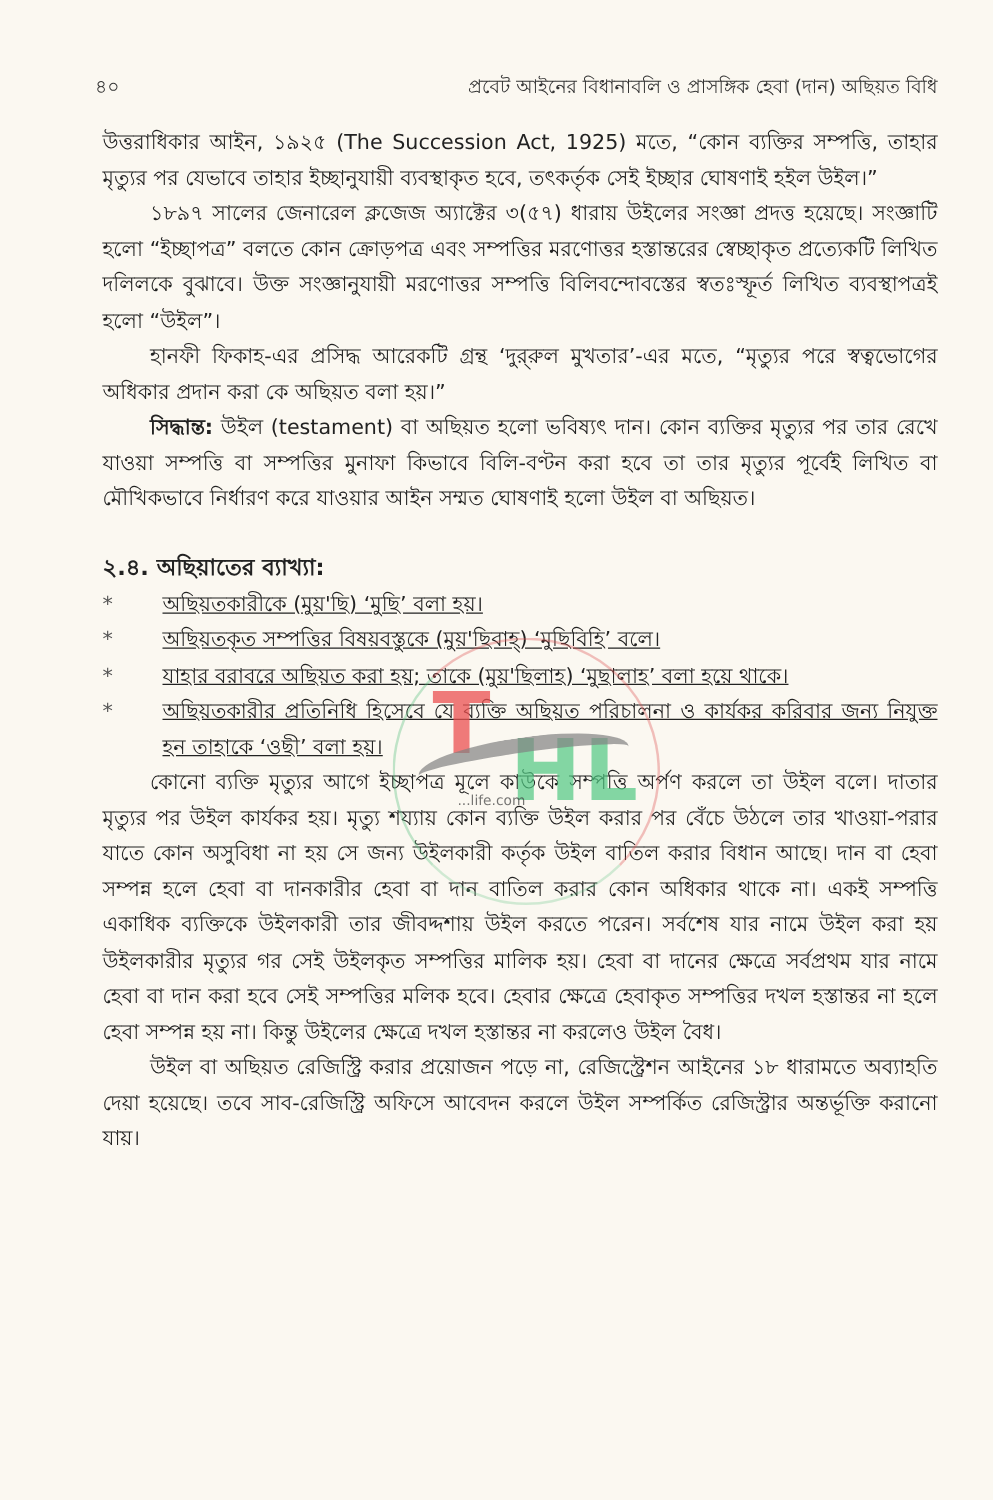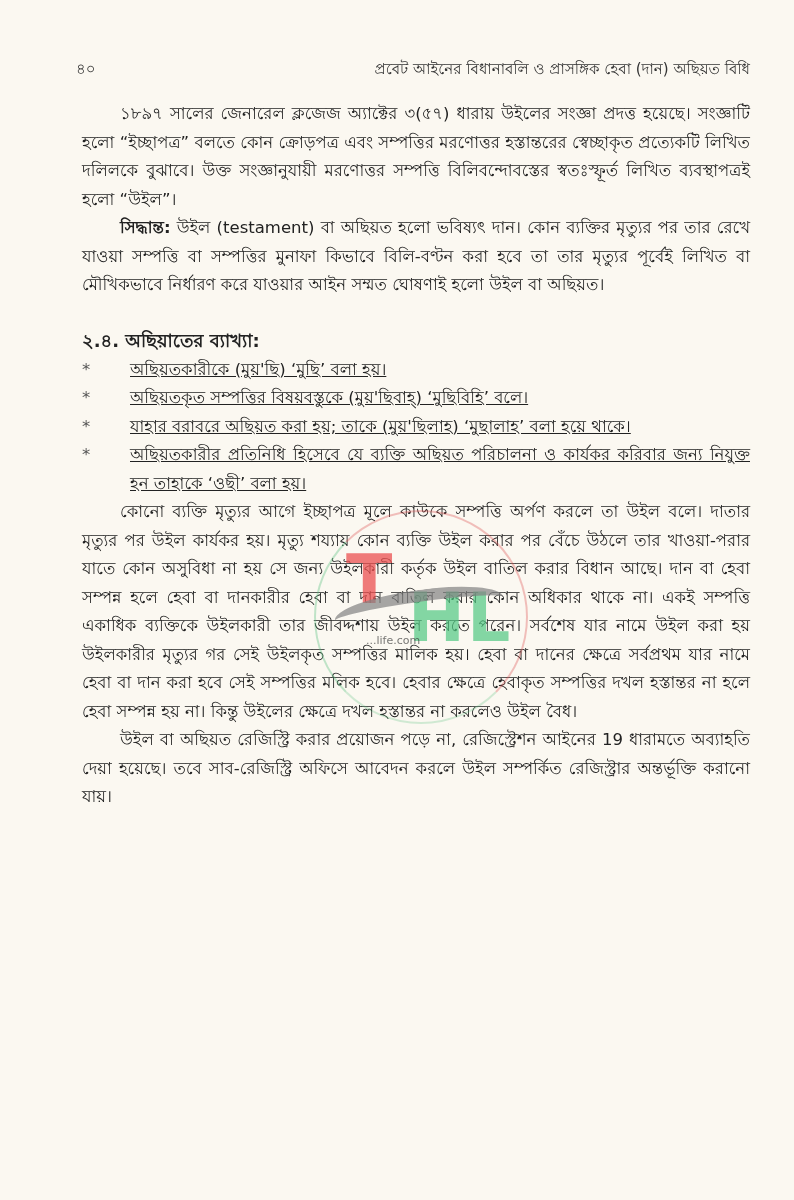--- a/index.html
+++ b/index.html
@@ -57,21 +57,23 @@
 <body>
 
 <div class="page">
 
   <div class="header">
     <span>৪০</span>
     <span>প্রবেট আইনের বিধানাবলি ও প্রাসঙ্গিক হেবা (দান) অছিয়ত বিধি</span>
   </div>
 
   <div class="content">
+    <p class="para">উত্তরাধিকার আইন, ১৯২৫ (The Succession Act, 1925) মতে, “কোন ব্যক্তির সম্পত্তি, তাহার মৃত্যুর পর যেভাবে তাহার ইচ্ছানুযায়ী ব্যবস্থাকৃত হবে, তৎকর্তৃক সেই ইচ্ছার ঘোষণাই হইল উইল।”</p>
     <p class="para indent">১৮৯৭ সালের জেনারেল ক্লজেজ অ্যাক্টের ৩(৫৭) ধারায় উইলের সংজ্ঞা প্রদত্ত হয়েছে। সংজ্ঞাটি হলো “ইচ্ছাপত্র” বলতে কোন ক্রোড়পত্র এবং সম্পত্তির মরণোত্তর হস্তান্তরের স্বেচ্ছাকৃত প্রত্যেকটি লিখিত দলিলকে বুঝাবে। উক্ত সংজ্ঞানুযায়ী মরণোত্তর সম্পত্তি বিলিবন্দোবস্তের স্বতঃস্ফূর্ত লিখিত ব্যবস্থাপত্রই হলো “উইল”।</p>
+    <p class="para indent">হানফী ফিকাহ-এর প্রসিদ্ধ আরেকটি গ্রন্থ ‘দুর্‌রুল মুখতার’-এর মতে, “মৃত্যুর পরে স্বত্বভোগের অধিকার প্রদান করা কে অছিয়ত বলা হয়।”</p>
     <p class="para indent"><span class="bold-lead">সিদ্ধান্ত:</span><span> উইল (testament) বা অছিয়ত হলো ভবিষ্যৎ দান। কোন ব্যক্তির মৃত্যুর পর তার রেখে যাওয়া সম্পত্তি বা সম্পত্তির মুনাফা কিভাবে বিলি-বণ্টন করা হবে তা তার মৃত্যুর পূর্বেই লিখিত বা মৌখিকভাবে নির্ধারণ করে যাওয়ার আইন সম্মত ঘোষণাই হলো উইল বা অছিয়ত।</span></p>
 
     <div class="gap"></div>
 
     <p class="heading">২.৪. অছিয়াতের ব্যাখ্যা:</p>
     <ul class="bullets">
       <li class="bullet">
         <span class="mark">*</span>
         <span class="txt">অছিয়তকারীকে (মুয়'ছি) ‘মুছি’ বলা হয়।</span>
       </li>
@@ -82,21 +84,21 @@
       <li class="bullet">
         <span class="mark">*</span>
         <span class="txt">যাহার বরাবরে অছিয়ত করা হয়; তাকে (মুয়'ছিলাহ) ‘মুছালাহ’ বলা হয়ে থাকে।</span>
       </li>
       <li class="bullet">
         <span class="mark">*</span>
         <span class="txt">অছিয়তকারীর প্রতিনিধি হিসেবে যে ব্যক্তি অছিয়ত পরিচালনা ও কার্যকর করিবার জন্য নিযুক্ত হন তাহাকে ‘ওছী’ বলা হয়।</span>
       </li>
     </ul>
     <p class="para indent">কোনো ব্যক্তি মৃত্যুর আগে ইচ্ছাপত্র মূলে কাউকে সম্পত্তি অর্পণ করলে তা উইল বলে। দাতার মৃত্যুর পর উইল কার্যকর হয়। মৃত্যু শয্যায় কোন ব্যক্তি উইল করার পর বেঁচে উঠলে তার খাওয়া-পরার যাতে কোন অসুবিধা না হয় সে জন্য উইলকারী কর্তৃক উইল বাতিল করার বিধান আছে। দান বা হেবা সম্পন্ন হলে হেবা বা দানকারীর হেবা বা দান বাতিল করার কোন অধিকার থাকে না। একই সম্পত্তি একাধিক ব্যক্তিকে উইলকারী তার জীবদ্দশায় উইল করতে পরেন। সর্বশেষ যার নামে উইল করা হয় উইলকারীর মৃত্যুর গর সেই উইলকৃত সম্পত্তির মালিক হয়। হেবা বা দানের ক্ষেত্রে সর্বপ্রথম যার নামে হেবা বা দান করা হবে সেই সম্পত্তির মলিক হবে। হেবার ক্ষেত্রে হেবাকৃত সম্পত্তির দখল হস্তান্তর না হলে হেবা সম্পন্ন হয় না। কিন্তু উইলের ক্ষেত্রে দখল হস্তান্তর না করলেও উইল বৈধ।</p>
-    <p class="para indent">উইল বা অছিয়ত রেজিস্ট্রি করার প্রয়োজন পড়ে না, রেজিস্ট্রেশন আইনের 19 ধারামতে অব্যাহতি দেয়া হয়েছে। তবে সাব-রেজিস্ট্রি অফিসে আবেদন করলে উইল সম্পর্কিত রেজিস্ট্রার অন্তর্ভূক্তি করানো যায়।</p>
+    <p class="para indent">উইল বা অছিয়ত রেজিস্ট্রি করার প্রয়োজন পড়ে না, রেজিস্ট্রেশন আইনের ১৮ ধারামতে অব্যাহতি দেয়া হয়েছে। তবে সাব-রেজিস্ট্রি অফিসে আবেদন করলে উইল সম্পর্কিত রেজিস্ট্রার অন্তর্ভূক্তি করানো যায়।</p>
   </div>
 
   <div class="watermark">
     <div class="wm-logo">
       <span class="r">T</span>
       <span class="g">HL</span>
     </div>
     <div class="wm-swoosh"></div>
     <div class="wm-text">...life.com</div>
   </div>

